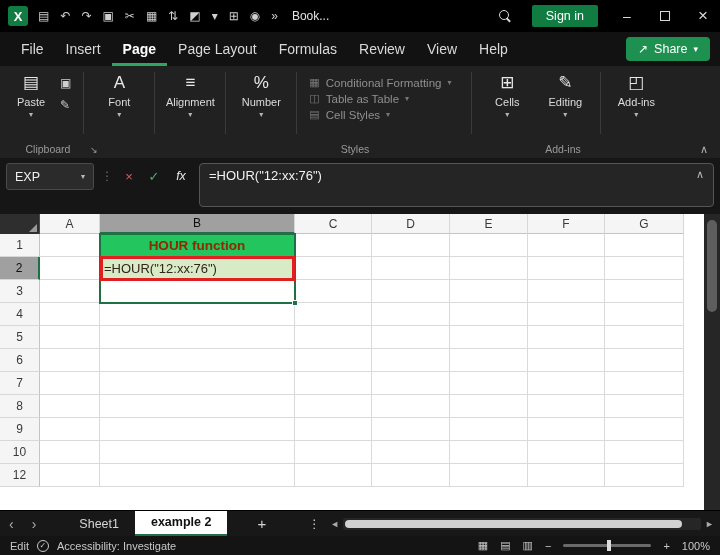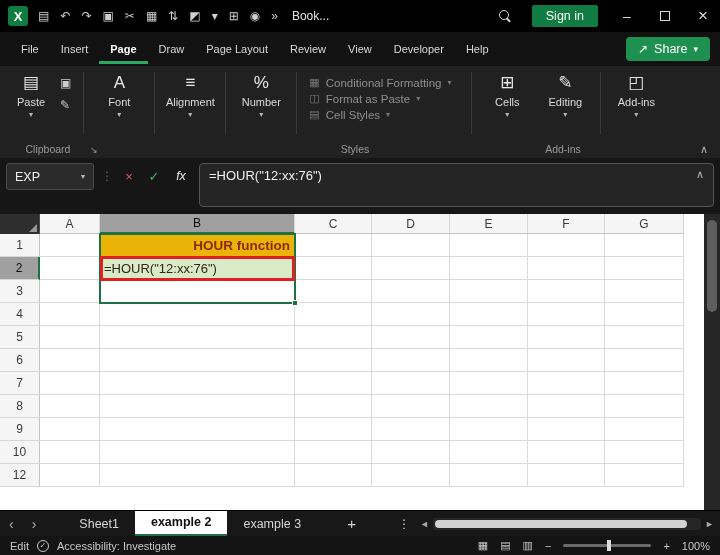--- a/index.html
+++ b/index.html
@@ -21,21 +21,21 @@
   .signin { background: #107C41; color: #fff; border: none; font-size: 12.5px; padding: 4px 14px;
     border-radius: 2px; font-family: "Liberation Sans", sans-serif; cursor: pointer; }
   .win { font-size: 14px; color: #d8d8d8; width: 18px; text-align: center; }
   .maxbox { display: inline-block; width: 10px; height: 10px; border: 1px solid #d8d8d8; }
   .win.close { font-size: 17px; }
 
   
   .menubar { position: absolute; top: 32px; left: 0; width: 720px; height: 34px; background: #121212;
     display: flex; align-items: center; padding: 0 10px; }
   .menu-items { display: flex; align-items: center; }
-  .menu-item { color: #d9d9d9; font-size: 11px; padding: 9px 11px; cursor: default; }
+  .menu-item { color: #d9d9d9; font-size: 14px; padding: 9px 11px; cursor: default; }
   .menu-item.active { color: #fff; font-weight: bold; box-shadow: inset 0 -3px 0 #2DA661; }
   .share { margin-left: auto; background: #1E9150; color: #fff; height: 24px; display: flex;
     align-items: center; gap: 6px; padding: 0 12px; border-radius: 4px; font-size: 12.5px; cursor: pointer; }
   .share .sh-ico { font-size: 12px; }
   .share .sh-caret { font-size: 9px; }
 
   
   .ribbon { position: absolute; top: 66px; left: 0; width: 720px; height: 92px; background: #212121; }
   .ribbon-main { display: flex; align-items: flex-start; gap: 12px; padding: 6px 8px 0 8px; height: 72px; }
   .rsep { width: 1px; height: 62px; background: #3a3a3a; }
@@ -81,21 +81,21 @@
   .col-headers { display: flex; }
   .col-h { height: 20px; line-height: 20px; text-align: center; font-size: 12px; color: #3a3a3a;
     background: #f5f5f5; border-right: 1px solid #d8d8d8; border-bottom: 1px solid #c4c4c4; cursor: pointer; }
   .col-h.sel { background: #a0a0a0; color: #0e0e0e; border-bottom: 2px solid #1E7145; line-height: 18px; }
   .grid-row { display: flex; height: 23px; }
   .row-h { width: 40px; text-align: center; font-size: 12px; color: #3a3a3a; line-height: 23px;
     background: #f5f5f5; border-right: 1px solid #c4c4c4; border-bottom: 1px solid #d8d8d8; cursor: pointer; }
   .row-h.sel { background: #a0a0a0; color: #0e0e0e; border-right: 2px solid #1E7145; }
   .cell { height: 23px; line-height: 23px; border-right: 1px solid #dadada; border-bottom: 1px solid #dadada;
     font-size: 12.5px; color: #222; padding: 0 4px; overflow: hidden; white-space: nowrap; cursor: cell; }
-  .cell.cell-title { background: #eab308; color: #8E2A00; font-weight: bold; text-align: right; font-size: 13.5px; }
+  .cell.cell-title { background: #22c55e; color: #8E2A00; font-weight: bold; text-align: center; font-size: 13.5px; }
   .cell.cell-formula { background: #D8EBC6; color: #33241c; font-size: 13px; }
   .range-outline { position: absolute; left: 99px; top: 19px; width: 197px; height: 71px;
     border: 2px solid #1E7145; pointer-events: none; }
   .red-box { position: absolute; left: 100px; top: 42px; width: 195px; height: 25px;
     border: 3px solid #E02020; pointer-events: none; }
   .fill-handle { position: absolute; left: 292px; top: 86px; width: 6px; height: 6px;
     background: #1E7145; border: 1px solid #fff; cursor: crosshair; }
   .vscroll { position: absolute; right: 0; top: 214px; width: 16px; height: 296px; background: #262626; }
   .vthumb { margin: 6px 3px 0 3px; width: 10px; height: 92px; background: #5e5e5e; border-radius: 5px; cursor: grab; }
 
@@ -152,25 +152,24 @@
       <span class="win"><i class="maxbox"></i></span>
       <span class="win close">×</span>
     </div>
   </div>
 
   <div class="menubar">
     <div class="menu-items" id="menu-items">
         <span class="menu-item">File</span>
         <span class="menu-item">Insert</span>
         <span class="menu-item active">Page</span>
-        <span class="menu-item">Draw</span>
         <span class="menu-item">Page Layout</span>
+        <span class="menu-item">Formulas</span>
         <span class="menu-item">Review</span>
         <span class="menu-item">View</span>
-        <span class="menu-item">Developer</span>
         <span class="menu-item">Help</span>
       </div>
     <div class="share">
       <span class="sh-ico">↗</span>
       <span>Share</span>
       <span class="sh-caret">▾</span>
     </div>
   </div>
 
   <div class="ribbon">
@@ -206,21 +205,21 @@
       </div>
       <div class="rsep"></div>
       <div class="styles-group">
         <div class="style-row">
           <span class="sic">▦</span>
           <span>Conditional Formatting</span>
           <span class="caret">▾</span>
         </div>
         <div class="style-row">
           <span class="sic">◫</span>
-          <span>Format as Paste</span>
+          <span>Table as Table</span>
           <span class="caret">▾</span>
         </div>
         <div class="style-row">
           <span class="sic">▤</span>
           <span>Cell Styles</span>
           <span class="caret">▾</span>
         </div>
       </div>
       <div class="rsep"></div>
       <div class="bigbtn">
@@ -398,21 +397,20 @@
   <div class="vscroll">
     <div class="vthumb"></div>
   </div>
 
   <div class="tabbar">
     <span class="tnav">‹</span>
     <span class="tnav">›</span>
     <div class="sheet-tabs" id="sheet-tabs">
         <span class="sheet-tab">Sheet1</span>
         <span class="sheet-tab active">example 2</span>
-        <span class="sheet-tab">example 3</span>
       </div>
     <span class="addtab">+</span>
     <span class="tabmenu">⋮</span>
     <div class="hscroll">
       <span>◄</span>
       <div class="htrack">
         <div class="hthumb"></div>
       </div>
       <span>►</span>
     </div>

